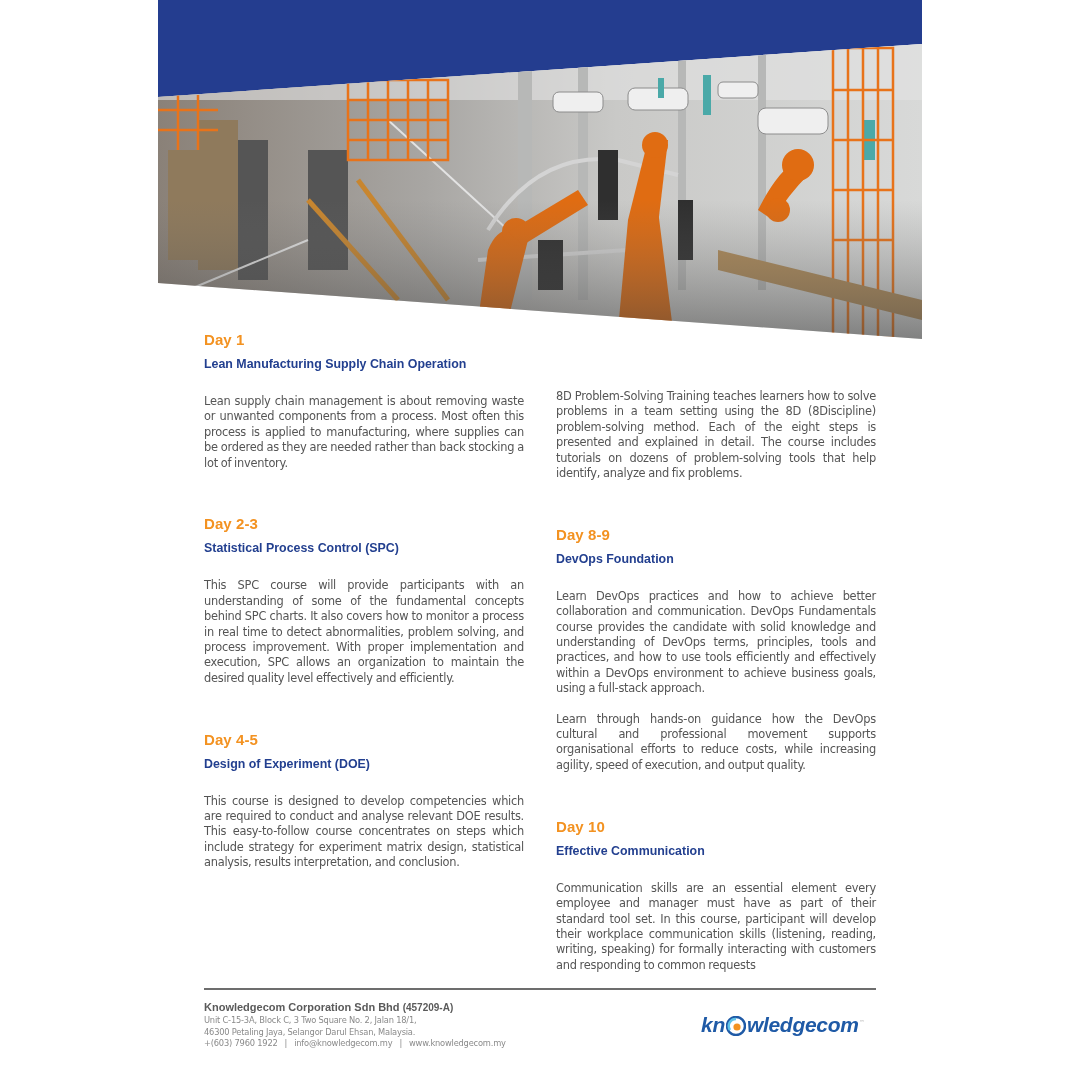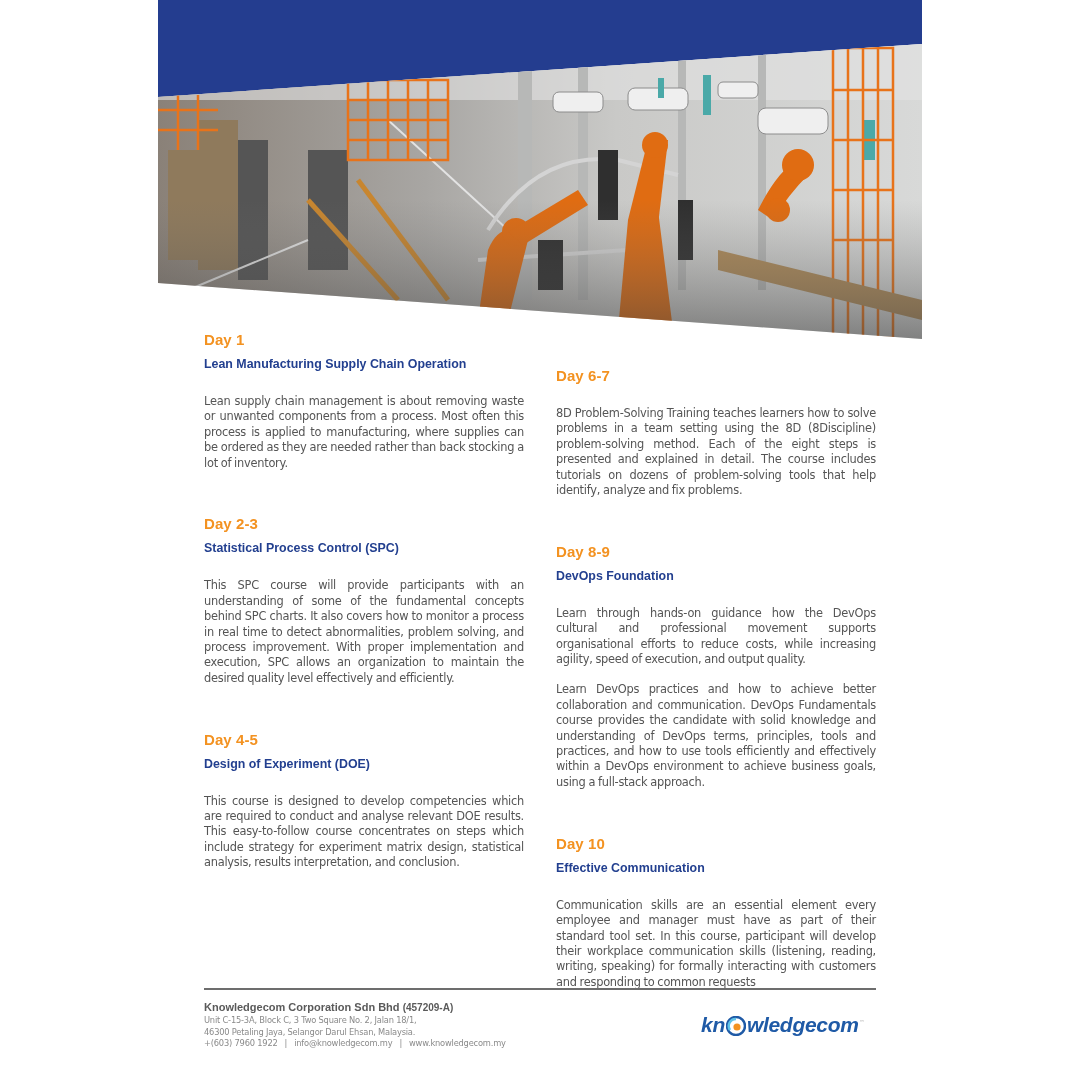--- a/index.html
+++ b/index.html
@@ -166,29 +166,28 @@
     <div class="gap-l2"></div>
     <div class="section">
       <div class="day">Day 4-5</div>
       <div class="title">Design of Experiment (DOE)</div>
       <p class="para">This course is designed to develop competencies which are required to conduct and analyse relevant DOE results. This easy-to-follow course concentrates on steps which include strategy for experiment matrix design, statistical analysis, results interpretation, and conclusion.</p>
     </div>
   </div>
 
   <div class="col col-right">
     <div class="section">
-      <div class="day">Day 6-7</div>
       <p class="para">8D Problem-Solving Training teaches learners how to solve problems in a team setting using the 8D (8Discipline) problem-solving method. Each of the eight steps is presented and explained in detail. The course includes tutorials on dozens of problem-solving tools that help identify, analyze and fix problems.</p>
     </div>
     <div class="gap-r1"></div>
     <div class="section">
       <div class="day">Day 8-9</div>
       <div class="title">DevOps Foundation</div>
+      <p class="para">Learn DevOps practices and how to achieve better collaboration and communication. DevOps Fundamentals course provides the candidate with solid knowledge and understanding of DevOps terms, principles, tools and practices, and how to use tools efficiently and effectively within a DevOps environment to achieve business goals, using a full-stack approach.</p>
       <p class="para">Learn through hands-on guidance how the DevOps cultural and professional movement supports organisational efforts to reduce costs, while increasing agility, speed of execution, and output quality.</p>
-      <p class="para">Learn DevOps practices and how to achieve better collaboration and communication. DevOps Fundamentals course provides the candidate with solid knowledge and understanding of DevOps terms, principles, tools and practices, and how to use tools efficiently and effectively within a DevOps environment to achieve business goals, using a full-stack approach.</p>
     </div>
     <div class="gap-r2"></div>
     <div class="section">
       <div class="day">Day 10</div>
       <div class="title">Effective Communication</div>
       <p class="para">Communication skills are an essential element every employee and manager must have as part of their standard tool set. In this course, participant will develop their workplace communication skills (listening, reading, writing, speaking) for formally interacting with customers and responding to common requests</p>
     </div>
   </div>
 
   <div class="footer-rule"></div>

